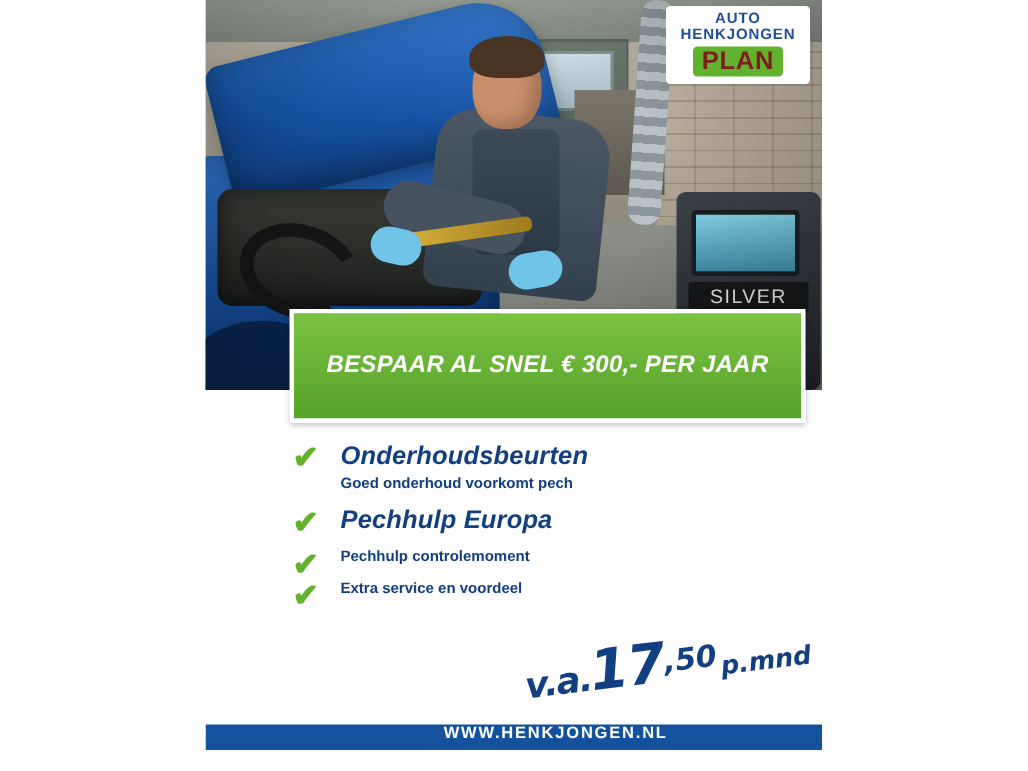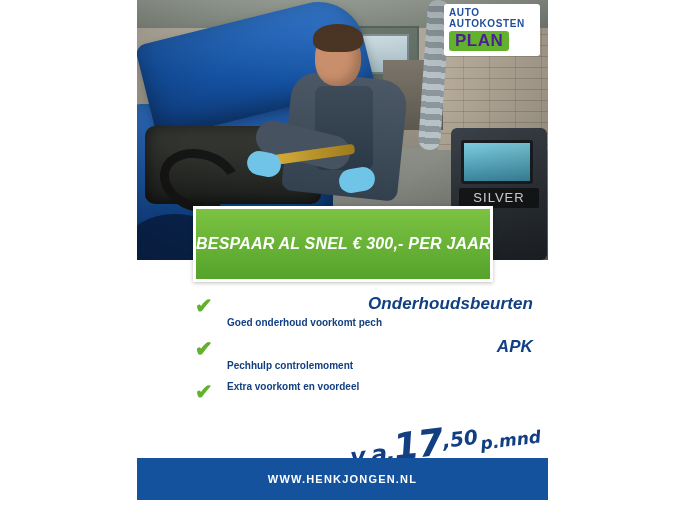--- a/index.html
+++ b/index.html
@@ -174,54 +174,55 @@
   }
 
   
   .logo {
     position: absolute; right: 8px; top: 4px;
     width: 96px; height: 52px;
     background: #ffffff;
     border-radius: 3px;
     padding: 3px 5px;
     box-sizing: border-box;
-    text-align: left;
+    text-align: center;
   }
   .logo-l1, .logo-l2 {
     color: #1f4e9c;
     font-weight: bold;
     font-size: 10px;
     letter-spacing: .6px;
     line-height: 11px;
   }
   .logo-plan {
     display: inline-block;
     background: #62b22e;
-    color: #4c1d95;
+    color: #7f1d1d;
     font-weight: bold;
     font-size: 17px;
     line-height: 20px;
     padding: 0 6px;
     border-radius: 3px;
     margin-top: 2px;
     letter-spacing: .5px;
   }
 
   
   .banner {
     position: absolute;
     left: 56px;
     top: 206px;
-    width: 300px;
+    width: 344px;
     height: 76px;
     background: linear-gradient(180deg, #7cc242 0%, #55a32b 100%);
     border: 3px solid #ffffff;
     box-sizing: border-box;
     display: flex;
     flex-direction: column;
+    align-items: center;
     justify-content: center;
     box-shadow: 0 1px 4px rgba(0,0,0,.25);
   }
   .banner-line {
     color: #ffffff;
     font-style: italic;
     font-weight: bold;
     font-size: 16px;
     line-height: 22px;
     letter-spacing: .2px;
@@ -251,21 +252,20 @@
     font-weight: bold;
     line-height: 20px;
   }
   .f-title {
     color: #123f82;
     font-weight: bold;
     font-style: italic;
     font-size: 17px;
     line-height: 20px;
     letter-spacing: .1px;
-    text-align: right;
   }
   .f-sub {
     color: #123f82;
     font-size: 10px;
     font-weight: bold;
     line-height: 13px;
     margin-top: 2px;
   }
 
   
@@ -302,25 +302,26 @@
     font-weight: bold;
     margin-left: 2px;
   }
 
   
   .footer {
     position: absolute;
     left: 0;
     bottom: 14px;
     width: 411px;
-    height: 42px;
+    height: 17px;
     background: #14529e;
     display: flex;
-    align-items: center;
+    align-items: flex-start;
     justify-content: center;
+    padding-left: 28px;
   }
   .footer-url {
     color: #ffffff;
     font-size: 11px;
     font-weight: bold;
     letter-spacing: 1.2px;
   }
 </style>
 </head>
 <body>
@@ -354,46 +355,46 @@
       <div class="ph-mech-glove-b"></div>
 
       <div class="ph-machine"></div>
       <div class="ph-screen"></div>
       <div class="ph-silver">SILVER</div>
 
       <div class="ph-vignette"></div>
 
       <div class="logo">
         <div class="logo-l1">AUTO</div>
-        <div class="logo-l2">AUTOKOSTEN</div>
+        <div class="logo-l2">HENKJONGEN</div>
         <div class="logo-plan">PLAN</div>
       </div>
     </div>
 
     <div class="banner">
       <div class="banner-line">BESPAAR AL SNEL € 300,- PER JAAR</div>
     </div>
 
     <div class="features">
       <div class="feature">
         <div class="check">✔</div>
         <div class="f-title">Onderhoudsbeurten</div>
         <div class="f-sub">Goed onderhoud voorkomt pech</div>
       </div>
       <div class="feature">
         <div class="check">✔</div>
+        <div class="f-title">Pechhulp Europa</div>
       </div>
       <div class="feature">
         <div class="check">✔</div>
-        <div class="f-title">APK</div>
         <div class="f-sub">Pechhulp controlemoment</div>
       </div>
       <div class="feature">
         <div class="check">✔</div>
-        <div class="f-sub">Extra voorkomt en voordeel</div>
+        <div class="f-sub">Extra service en voordeel</div>
       </div>
     </div>
 
     <div class="price">
       <span class="price-va">v.a.</span><span class="price-num">17</span><span class="price-dec">,50</span><span class="price-unit">p.mnd</span>
     </div>
 
     <div class="footer">
       <span class="footer-url">WWW.HENKJONGEN.NL</span>
     </div>

